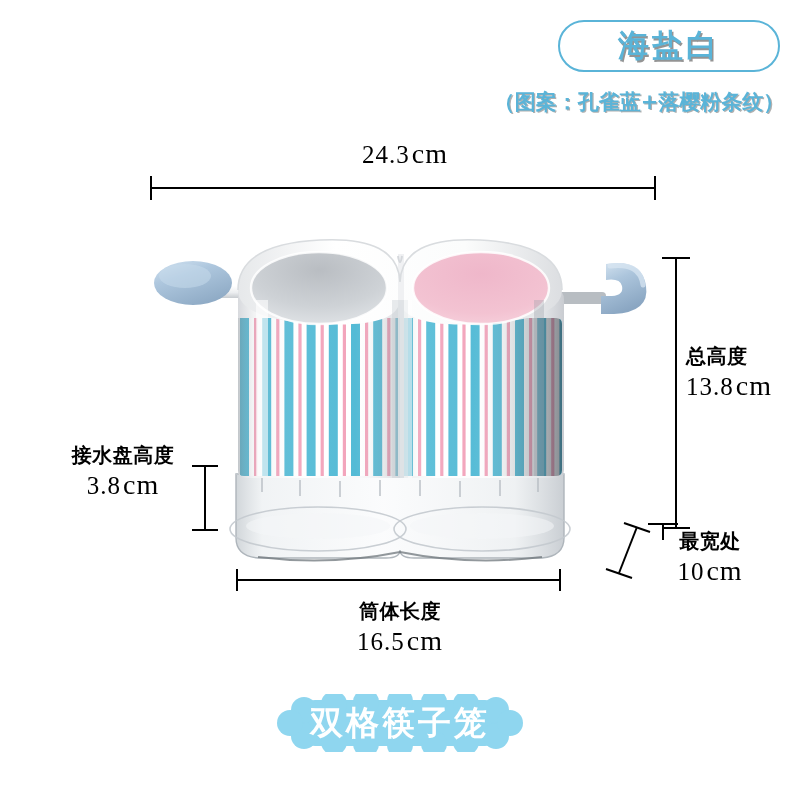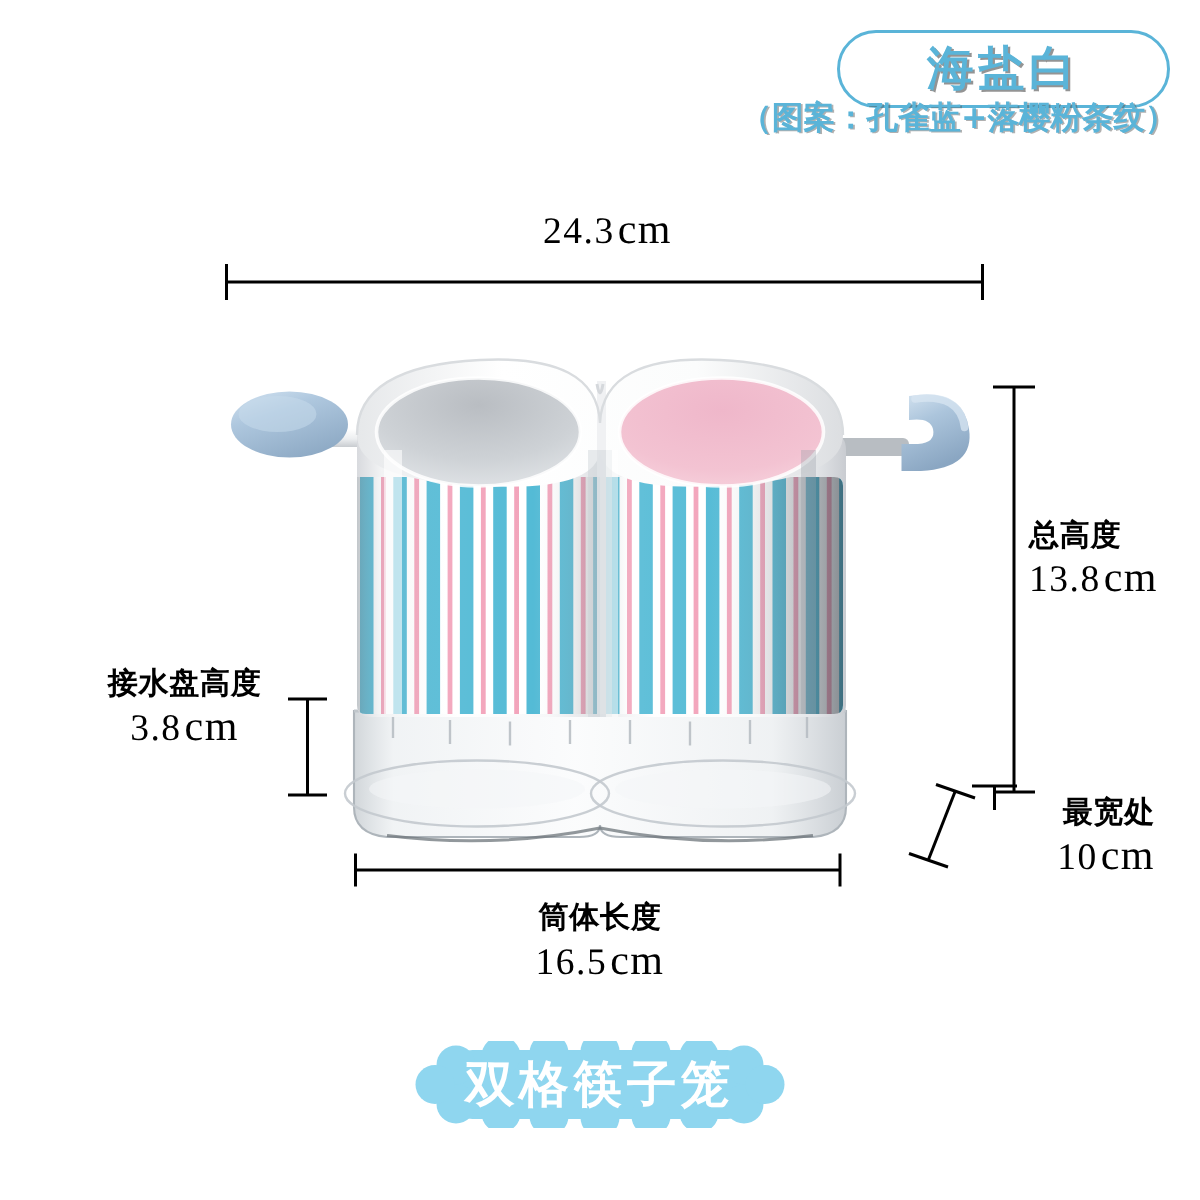--- a/index.html
+++ b/index.html
@@ -38,21 +38,21 @@
   .color-badge-text {
     font-size: 31px;
     font-weight: 700;
     letter-spacing: 3px;
     color: #5ab4d8;
     text-shadow: 1.5px 1.5px 0 rgba(60,60,60,.55);
     font-family: Liberation Sans, sans-serif;
   }
   .pattern-note {
     position: absolute;
-    left: 489px; top: 64px;
+    left: 489px; top: 88px;
     width: 300px;
     text-align: center;
     font-size: 21px;
     font-weight: 700;
     color: #5ab4d8;
     text-shadow: 1.2px 1.2px 0 rgba(80,80,80,.45);
     font-family: "DejaVu Sans", "Liberation Sans", sans-serif;
     white-space: nowrap;
   }
 
@@ -73,21 +73,21 @@
     font-size: 25px;
     font-family: "Liberation Serif", "DejaVu Serif", serif;
     letter-spacing: 1px;
   }
   .dim-value .unit { font-size: 28px; margin-left: 2px; }
 
   #top-dim    { left: 250px; top: 137px; width: 310px; }
   #bottom-dim { left: 245px; top: 600px; width: 310px; }
   #right-dim  { left: 686px; top: 345px; width: 110px; text-align: left;}
   #left-dim   { left: 48px;  top: 444px; width: 150px; text-align: center;}
-  #widest-dim { left: 650px; top: 530px; width: 120px; text-align: right;}
+  #widest-dim { left: 650px; top: 530px; width: 120px; text-align: center;}
 
   
   #dims { position: absolute; left: 0; top: 0; }
 
   
   #product { position: absolute; left: 0; top: 0; }
 
   
   .title-badge {
     position: absolute;

